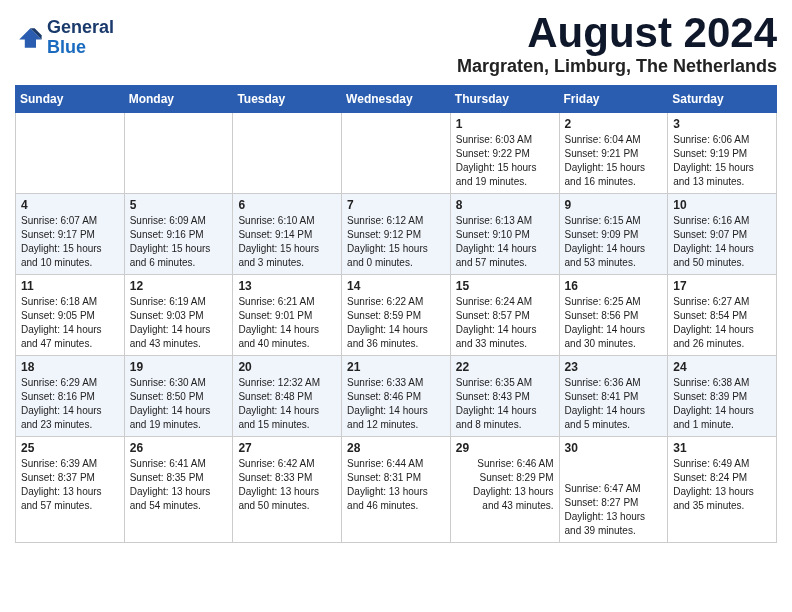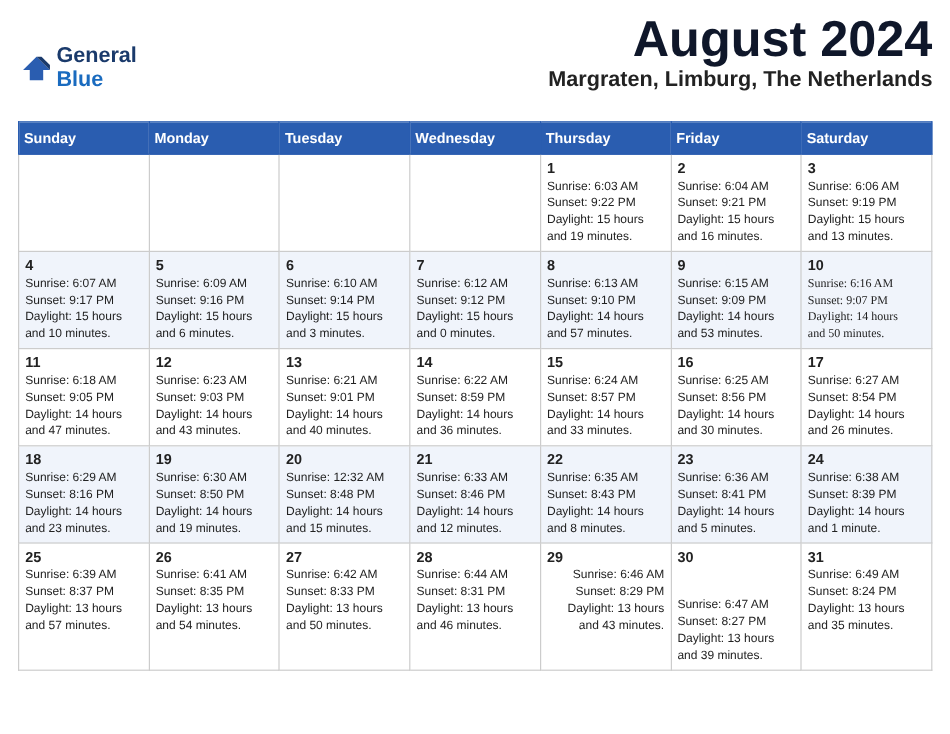--- a/index.html
+++ b/index.html
@@ -6,22 +6,22 @@
     body {
       font-family: Arial, sans-serif;
       background: #fff;
       width: 792px;
       min-height: 612px;
       padding: 10px 15px 15px 15px;
     }
     .header-area {
       display: flex;
       justify-content: space-between;
-      align-items: flex-end;
-      margin-bottom: 24px;
+      align-items: flex-start;
+      margin-bottom: 8px;
     }
     .logo {
       display: flex;
       align-items: center;
       margin-top: 8px;
     }
     .logo-text {
       font-size: 18px;
       font-weight: bold;
       color: #1a3a6b;
@@ -191,37 +191,37 @@
         </td>
         <td>
           <span class="day-num">9</span>
           <div class="day-info" style="white-space: pre-line;">Sunrise: 6:15 AM
 Sunset: 9:09 PM
 Daylight: 14 hours
 and 53 minutes.</div>
         </td>
         <td>
           <span class="day-num">10</span>
-          <div class="day-info" style="white-space: pre-line; font-family: Liberation Serif, serif;">Sunrise: 6:16 AM
+          <div class="day-info" style="white-space: pre-line;">Sunrise: 6:16 AM
 Sunset: 9:07 PM
 Daylight: 14 hours
 and 50 minutes.</div>
         </td>
       </tr>
       <tr>
         <td>
           <span class="day-num">11</span>
           <div class="day-info" style="white-space: pre-line;">Sunrise: 6:18 AM
 Sunset: 9:05 PM
 Daylight: 14 hours
 and 47 minutes.</div>
         </td>
         <td>
           <span class="day-num">12</span>
-          <div class="day-info" style="white-space: pre-line;">Sunrise: 6:23 AM
+          <div class="day-info" style="white-space: pre-line;">Sunrise: 6:19 AM
 Sunset: 9:03 PM
 Daylight: 14 hours
 and 43 minutes.</div>
         </td>
         <td>
           <span class="day-num">13</span>
           <div class="day-info" style="white-space: pre-line;">Sunrise: 6:21 AM
 Sunset: 9:01 PM
 Daylight: 14 hours
 and 40 minutes.</div>

